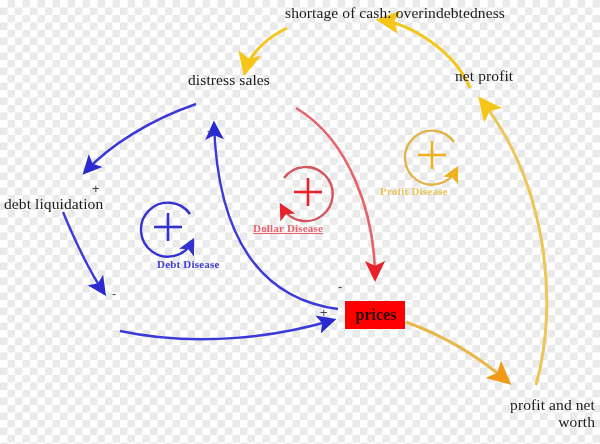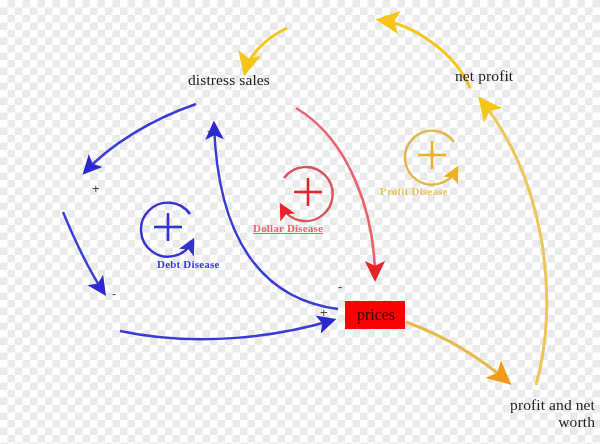--- a/index.html
+++ b/index.html
@@ -62,20 +62,21 @@
     background: #ff0000;
     display: flex;
     align-items: center;
     justify-content: center;
   }
   #prices-box .txt {
     color: #2a0000;
     font-size: 16px;
     line-height: 1;
     padding-left: 2px;
+    font-weight: bold;
   }
 </style>
 </head>
 <body>
 
 <div id="stage">
 
   <svg id="vector" viewBox="0 0 600 444">
     <defs>
       <marker id="ah-blue" markerWidth="9" markerHeight="9" refX="6.5" refY="4.5" orient="auto">
@@ -134,25 +135,27 @@
       <line x1="294" y1="192" x2="322" y2="192" stroke="#e8222a" stroke-width="2.6"></line>
     </g>
 
     <g>
       <path d="M 454 142 A 27 27 0 1 0 456 170" fill="none" stroke="#e3b44a" stroke-width="2.4" marker-end="url(#loop-ah-gold)"></path>
       <line x1="432" y1="141" x2="432" y2="169" stroke="#edb21e" stroke-width="2.6"></line>
       <line x1="418" y1="155" x2="446" y2="155" stroke="#edb21e" stroke-width="2.6"></line>
     </g>
   </svg>
 
+  <div class="node-label" style="left:285px; top:5px;">shortage of cash: overindebtedness</div>
 
   <div class="node-label" style="left:188px; top:72px;">distress sales</div>
 
   <div class="node-label" style="left:455px; top:68px;">net profit</div>
 
+  <div class="node-label" style="left:4px; top:196px;">debt liquidation</div>
 
 
   <div class="node-label wrap" style="left:483px; top:396px; width:112px;">profit and net worth</div>
 
   <div id="prices-box">
     <span class="txt">prices</span>
   </div>
 
   <div class="loop-label" style="left:120px; top:258px; color:#3a3ad8;margin-left:37px;">Debt Disease</div>
 

